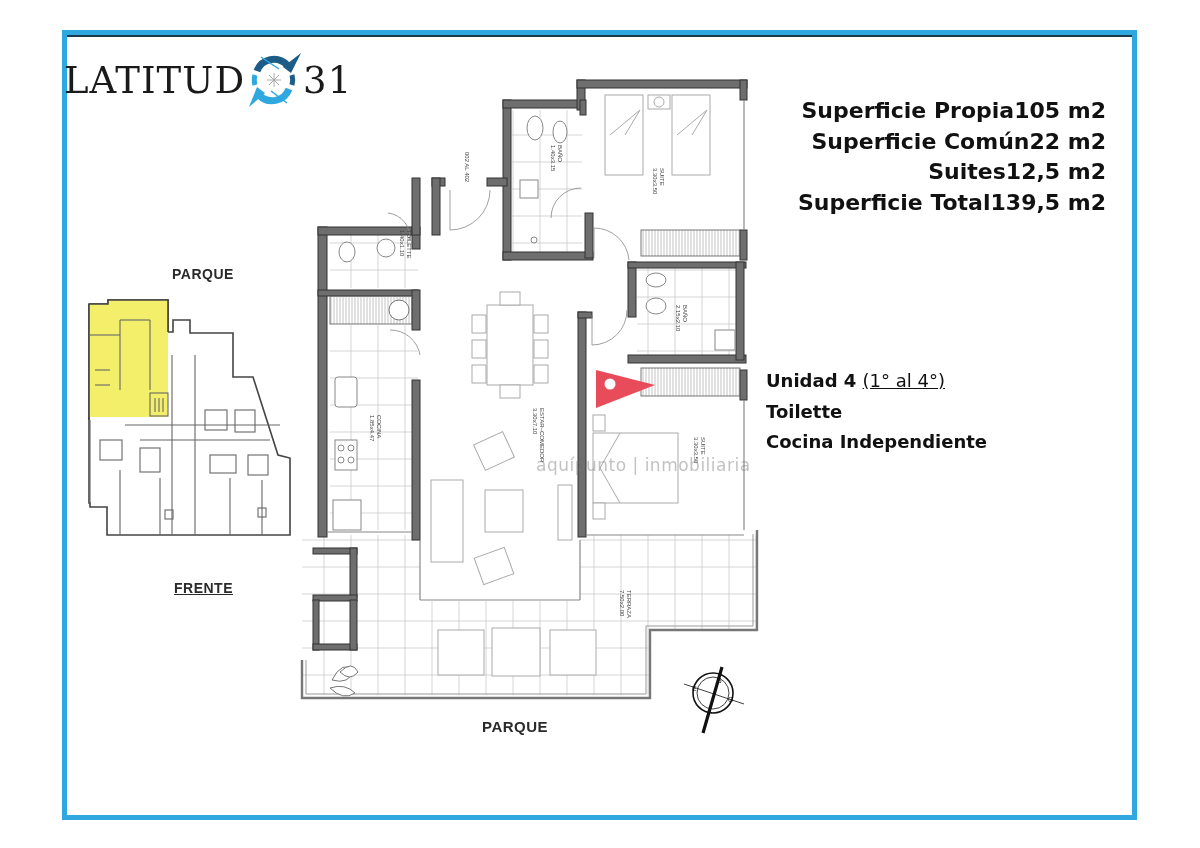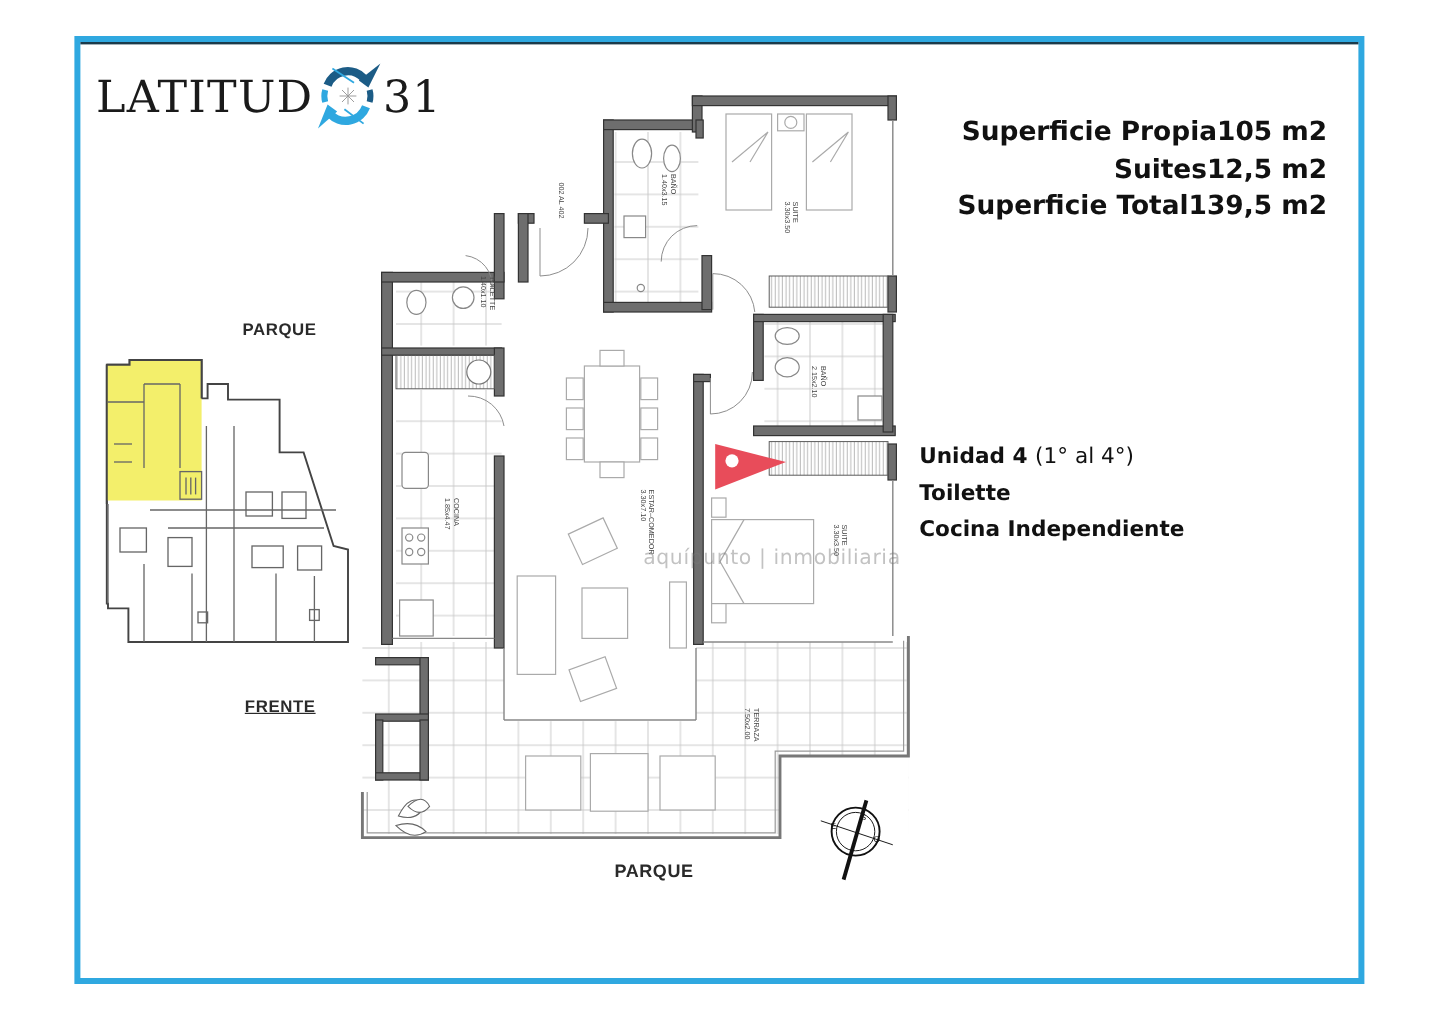--- a/index.html
+++ b/index.html
@@ -1,29 +1,29 @@
 <!DOCTYPE html>
 <html><head>
 <meta charset="utf-8">
 <style>
   html,body{margin:0;padding:0;background:#ffffff;}
   body{width:1200px;height:848px;position:relative;overflow:hidden;font-family:"DejaVu Sans",sans-serif;}
   .frame{position:absolute;left:62px;top:30px;width:1065px;height:780px;border:5px solid #2fa8e0;box-sizing:content-box;}
   .frame-inner-top{position:absolute;left:67px;top:35px;width:1065px;height:2px;background:#1b3a4a;}
-  .logo{position:absolute;left:80px;top:50px;height:60px;display:flex;align-items:center;}
+  .logo{position:absolute;left:64px;top:50px;height:60px;display:flex;align-items:center;}
   .logo-text{font-family:"DejaVu Serif",serif;font-size:37px;color:#1a1a1a;letter-spacing:1px;}
   .logo-mark{width:62px;height:62px;margin:0 -2px;}
   .plan{position:absolute;left:0;top:0;width:1200px;height:848px;}
-  .label{position:absolute;font-family:"Liberation Sans",sans-serif;font-weight:bold;font-size:14px;color:#2a2a2a;letter-spacing:0.5px;margin-left:30px;}
+  .label{position:absolute;font-family:"Liberation Sans",sans-serif;font-weight:bold;font-size:14px;color:#2a2a2a;letter-spacing:0.5px;}
   .info{position:absolute;left:766px;top:96px;width:340px;color:#111;font-family:"DejaVu Sans",sans-serif;}
   .info .title{font-weight:bold;font-size:20px;margin-bottom:12px;}
   .info .row{display:flex;justify-content:flex-end;font-weight:bold;font-size:22px;height:30.5px;line-height:30.5px;}
   .features{position:absolute;left:766px;top:366px;color:#111;font-family:"DejaVu Sans",sans-serif;}
   .features .item{font-weight:bold;font-size:18px;height:30.5px;line-height:30.5px;white-space:nowrap;}
-  .features .light{font-weight:normal;}
+  .features .light{font-weight:normal;text-decoration:underline;}
   .watermark{position:absolute;left:488px;top:455px;font-family:"DejaVu Sans",sans-serif;font-size:17px;color:rgba(120,120,120,0.45);letter-spacing:0.5px;margin-left:48px;}
   .room-label{position:absolute;font-family:"Liberation Sans",sans-serif;font-size:6px;color:#444;transform:rotate(90deg);transform-origin:left top;white-space:nowrap;line-height:7px;}
 </style>
 </head>
 <body>
 
 <div class="frame"></div>
 <div class="frame-inner-top"></div>
 
 <div class="logo">
@@ -272,20 +272,24 @@
 <div class="label" style="left:172px;top:266px;">PARQUE</div>
 <div class="label" style="left:174px;top:580px;text-decoration:underline;">FRENTE</div>
 <div class="label" style="left:482px;top:718px;font-size:15px;">PARQUE</div>
 
 <div class="info">
   <div class="row">
     <span>Superficie Propia</span>
     <span>105 m2</span>
   </div>
   <div class="row">
+    <span>Superficie Común</span>
+    <span>22 m2</span>
+  </div>
+  <div class="row">
     <span>Suites</span>
     <span>12,5 m2</span>
   </div>
   <div class="row">
     <span>Superficie Total</span>
     <span>139,5 m2</span>
   </div>
 </div>
 
 <div class="features">

